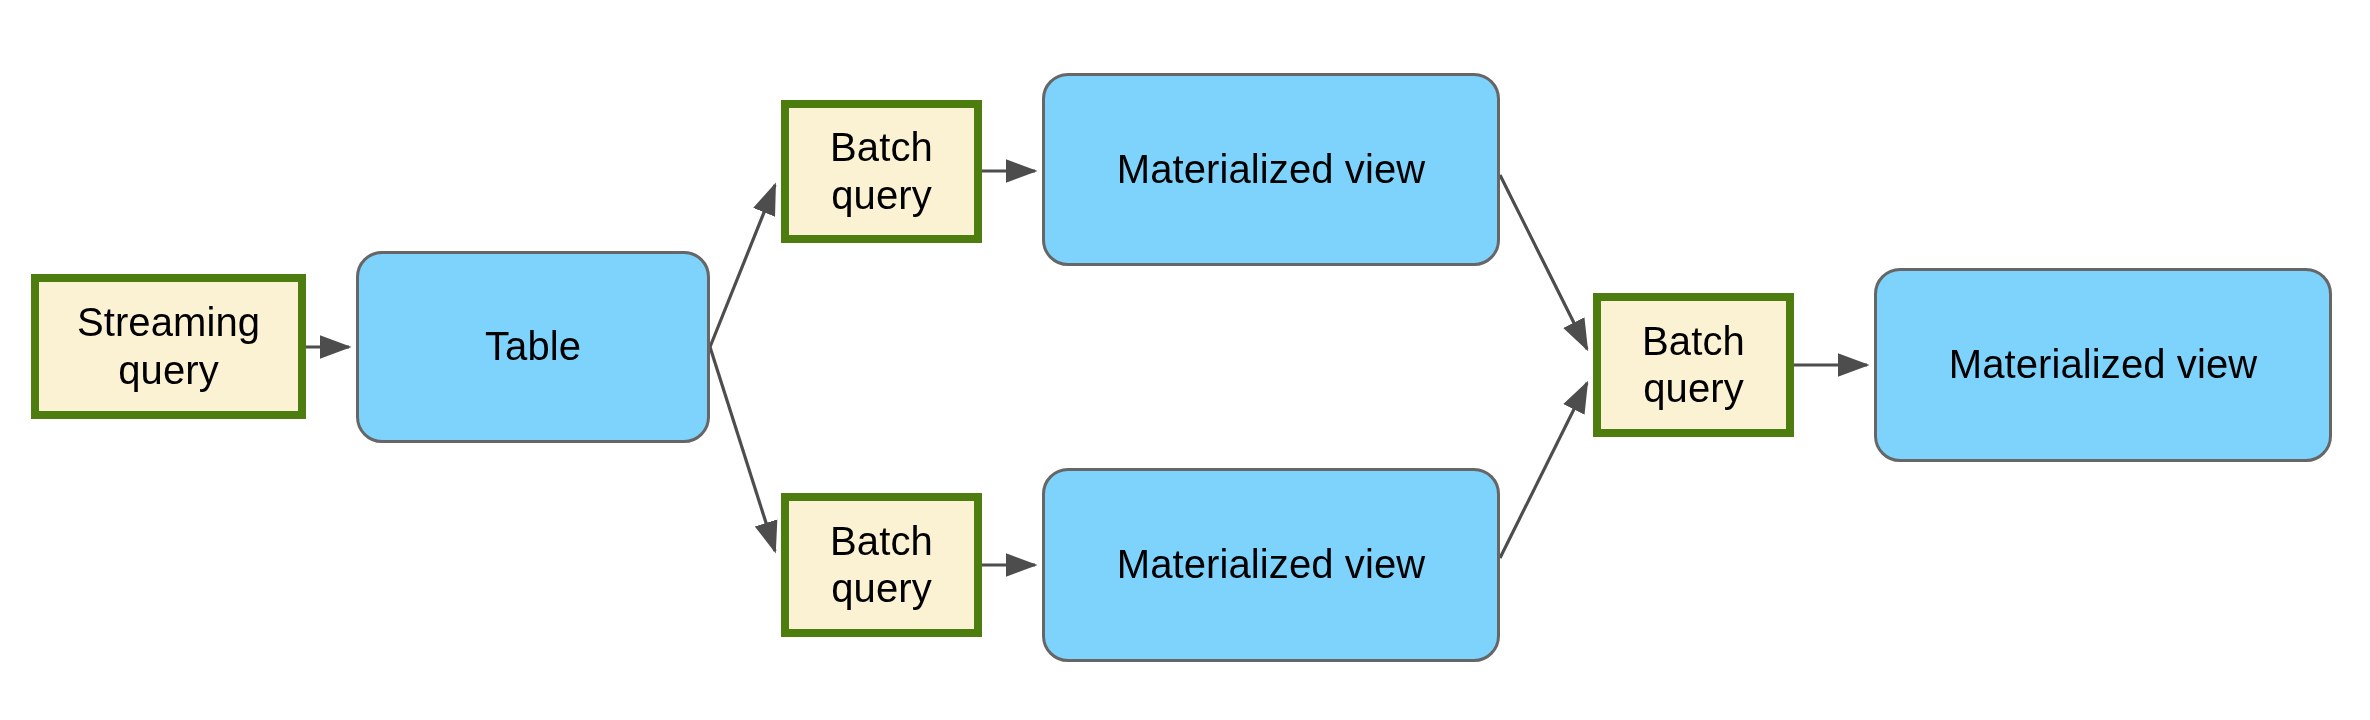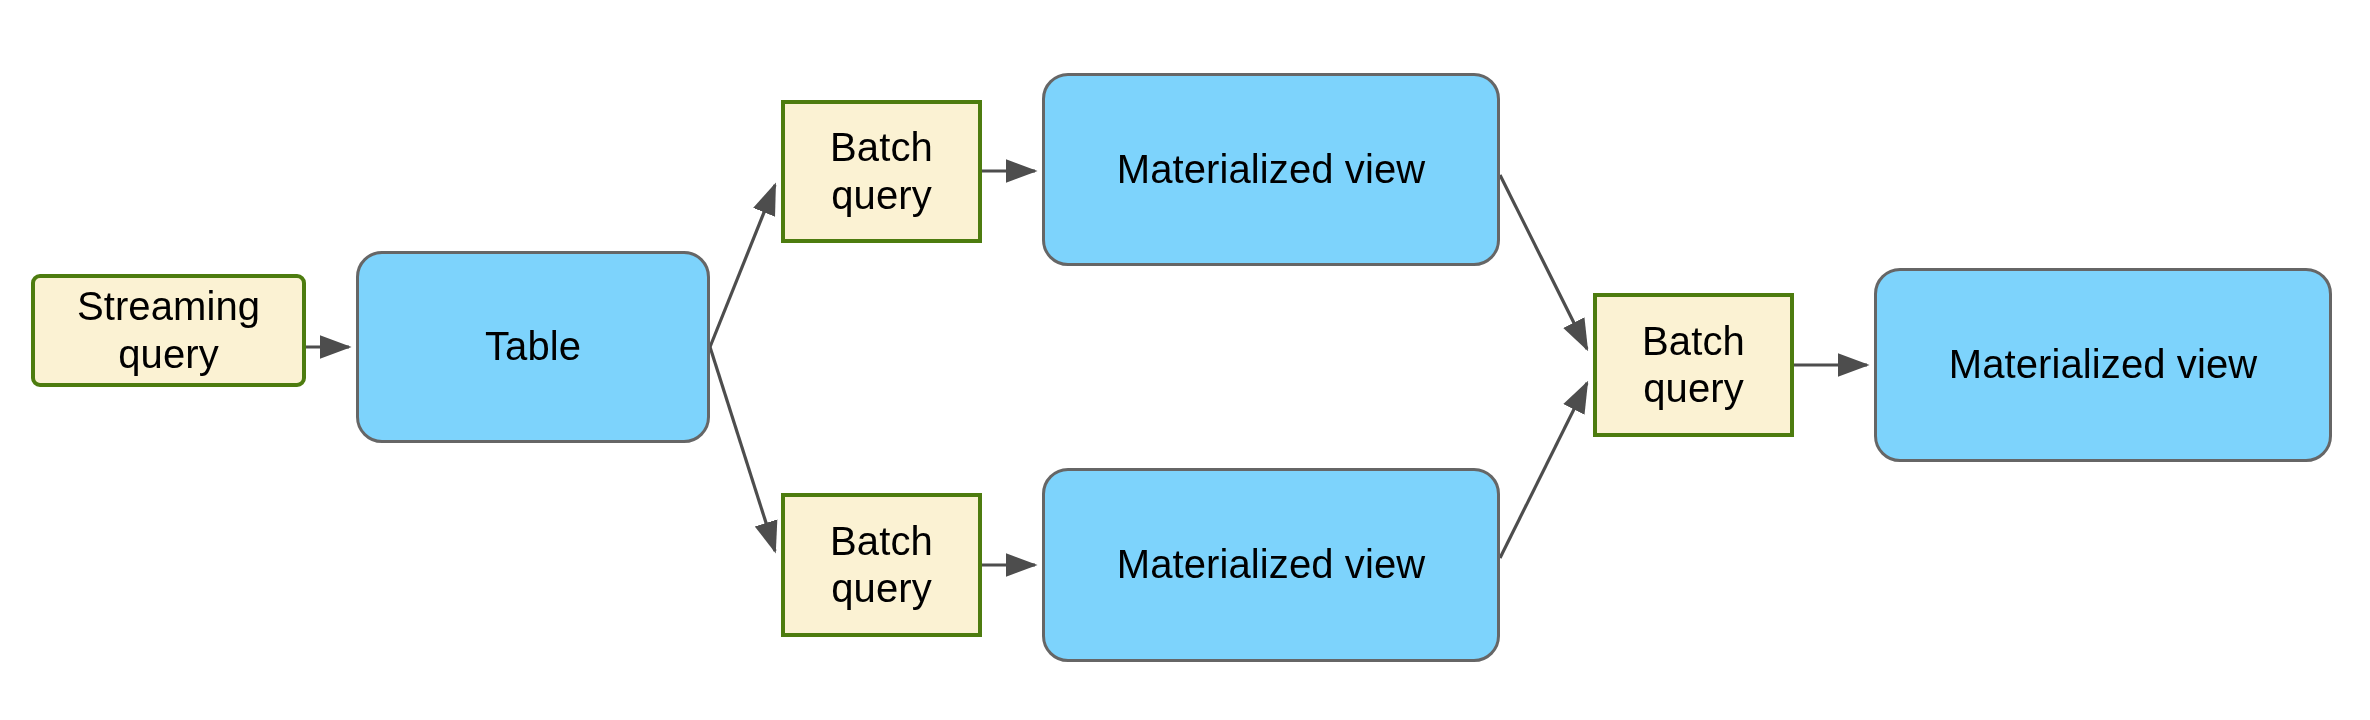--- a/index.html
+++ b/index.html
@@ -33,21 +33,21 @@
     text-align: center;
     color: #000000;
     font-size: 40px;
     line-height: 1.18;
     letter-spacing: 0.1px;
     white-space: pre-line;
     z-index: 2;
   }
   .node.query {
     background: #fbf2d3;
-    border: 4px solid #4d7c0f;
+    border: 8px solid #4d7c0f;
     border-radius: 0;
   }
   .node.store {
     background: #7dd3fc;
     border: 3px solid #666666;
     border-radius: 26px;
   }
 </style>
 </head>
 <body>
@@ -65,21 +65,21 @@
         <line x1="710" y1="347" x2="775" y2="185"></line>
         <line x1="710" y1="347" x2="775" y2="551"></line>
         <line x1="982" y1="171" x2="1035" y2="171"></line>
         <line x1="982" y1="565" x2="1035" y2="565"></line>
         <line x1="1500" y1="175" x2="1587" y2="349"></line>
         <line x1="1500" y1="558" x2="1587" y2="383"></line>
         <line x1="1794" y1="365" x2="1867" y2="365"></line>
       </g>
   </svg>
 
-  <div class="node query" style="left: 31px; top: 274px; width: 275px; height: 113px; border-radius: 9px;"><span>Streaming
+  <div class="node query" style="left: 31px; top: 274px; width: 275px; height: 145px;"><span>Streaming
 query</span></div>
 
   <div class="node store" style="left: 356px; top: 251px; width: 354px; height: 192px;"><span>Table</span></div>
 
   <div class="node query" style="left: 781px; top: 100px; width: 201px; height: 143px;"><span>Batch
 query</span></div>
 
   <div class="node store" style="left: 1042px; top: 73px; width: 458px; height: 193px;"><span>Materialized view</span></div>
 
   <div class="node query" style="left: 781px; top: 493px; width: 201px; height: 144px;"><span>Batch

